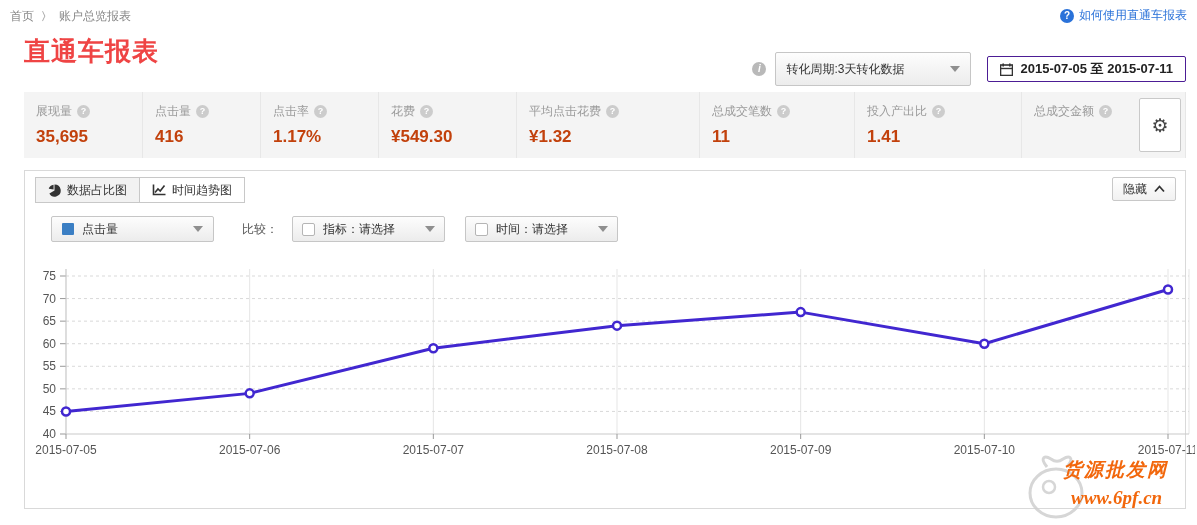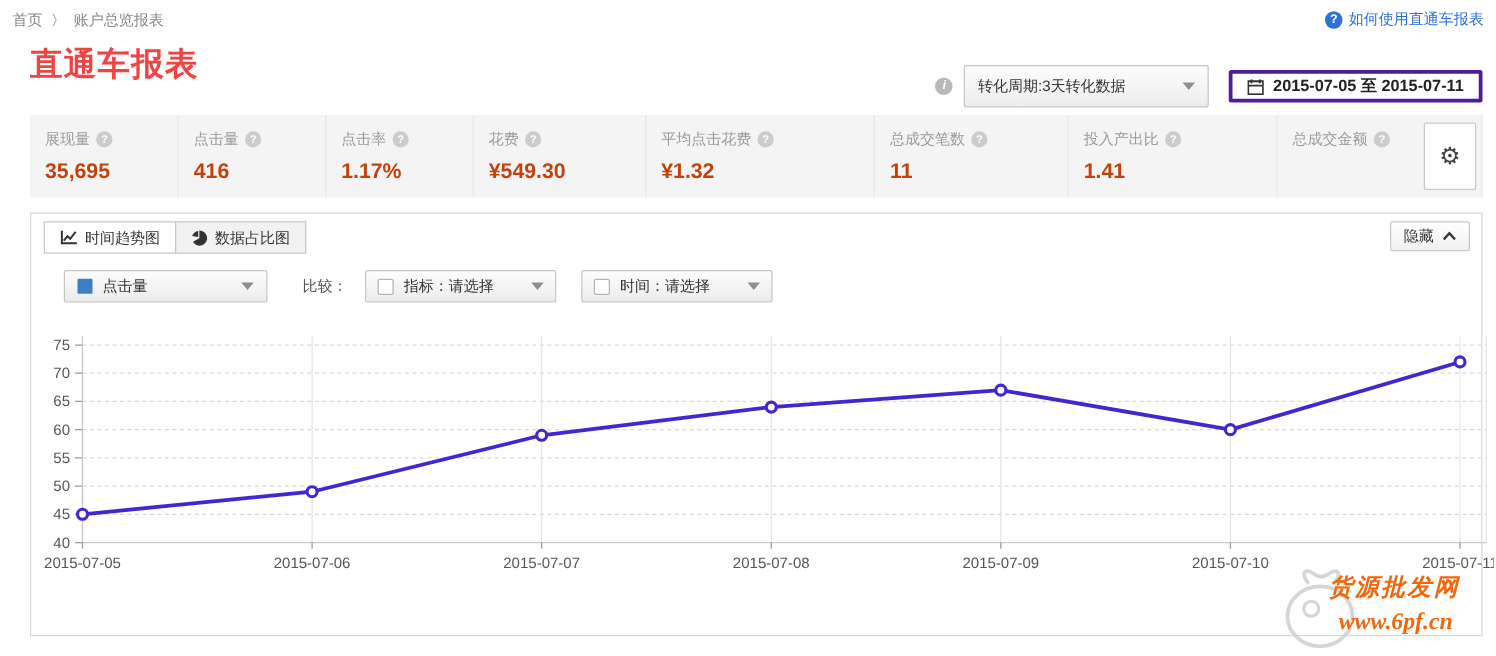--- a/index.html
+++ b/index.html
@@ -15,21 +15,21 @@
   .crumb-sep{margin:0 7px;color:#aaa;font-weight:bold;font-size:11px;}
   .help-link{position:absolute;top:7px;right:10px;display:flex;align-items:center;gap:5px;font-size:12px;color:#2a72d9;cursor:pointer;}
   .help-icon{width:14px;height:14px;border-radius:50%;background:#2a72d9;color:#fff;font-size:10px;line-height:14px;text-align:center;font-weight:bold;flex:0 0 auto;}
   
   .page-title{position:absolute;top:34px;left:24px;font-size:26px;font-weight:bold;color:#ef4444;letter-spacing:1px;}
   .hdr-controls{position:absolute;top:52px;right:11px;display:flex;align-items:center;}
   .info-icon{width:14px;height:14px;border-radius:50%;background:#b9b9b9;color:#fff;font-size:10px;line-height:14px;text-align:center;font-weight:bold;font-style:italic;margin-right:9px;}
   .btnish{height:26px;box-sizing:border-box;border:1px solid #c6c6c6;border-radius:2px;display:flex;align-items:center;font-size:12px;color:#333;background:linear-gradient(#fdfdfd,#ececec);cursor:pointer;}
   .conversion-select{width:196px;padding:16px 10px;justify-content:space-between;}
   .triangle{width:0;height:0;border-left:5px solid transparent;border-right:5px solid transparent;border-top:6px solid #8f8f8f;}
-  .date-btn{margin-left:16px;height:26px;box-sizing:border-box;border:3px solid #4c1d95;border-radius:2px;background:#fff;display:flex;align-items:center;gap:7px;padding:0 12px;font-size:13px;font-weight:bold;color:#222;cursor:pointer;}
+  .date-btn{margin-left:16px;height:26px;box-sizing:border-box;border:1px solid #4c1d95;border-radius:2px;background:#fff;display:flex;align-items:center;gap:7px;padding:0 12px;font-size:13px;font-weight:bold;color:#222;cursor:pointer;}
   
   .stats{position:absolute;left:24px;top:92px;width:1162px;height:66px;background:#f4f4f4;display:flex;box-sizing:border-box;}
   .stat{box-sizing:border-box;padding:11px 0 0 12px;border-right:1px solid #e7e7e7;height:100%;}
   .stat:last-of-type{border-right:none;}
   .w1{width:119px}.w2{width:118px}.w3{width:118px}.w4{width:138px}
   .w5{width:183px}.w6{width:155px}.w7{width:167px}.w8{flex:1}
   .stat-label{font-size:12px;color:#9a9a9a;display:flex;align-items:center;gap:5px;white-space:nowrap;}
   .q-icon{width:13px;height:13px;border-radius:50%;background:#cccccc;color:#fff;font-size:9px;line-height:13px;text-align:center;font-weight:bold;flex:0 0 auto;}
   .stat-value{margin-top:7px;font-size:17px;font-weight:bold;color:#c2410c;font-family:Liberation Sans, sans-serif;}
   .gear-btn{position:absolute;right:5px;top:6px;bottom:6px;width:40px;background:#fff;border:1px solid #c9c9c9;border-radius:2px;display:flex;align-items:center;justify-content:center;font-size:19px;color:#444;cursor:pointer;}
@@ -148,33 +148,33 @@
       </div>
   </div>
   <div class="gear-btn">
     <span>⚙</span>
   </div>
 </div>
 
 <div class="panel">
 
   <div class="tabs">
+    <div class="tab">
+      <svg width="13" height="13" viewBox="0 0 14 14">
+        <path d="M7 7 L7 0.5 A6.5 6.5 0 1 1 1.5 10.2 Z" fill="#333"></path>
+        <path d="M5.8 5.8 L0.6 5 A6.5 6.5 0 0 1 5.8 0.6 Z" fill="#333" transform="translate(0.2,0.2)"></path>
+      </svg>
+      <span>数据占比图</span>
+    </div>
     <div class="tab active">
       <svg width="14" height="12" viewBox="0 0 14 12">
         <path d="M1.5 0.5 V10.5 H13.5" fill="none" stroke="#333" stroke-width="1.6"></path>
         <path d="M3 8.5 L6 5 L8.2 7 L12.5 1.5" fill="none" stroke="#333" stroke-width="1.6"></path>
       </svg>
       <span>时间趋势图</span>
-    </div>
-    <div class="tab">
-      <svg width="13" height="13" viewBox="0 0 14 14">
-        <path d="M7 7 L7 0.5 A6.5 6.5 0 1 1 1.5 10.2 Z" fill="#333"></path>
-        <path d="M5.8 5.8 L0.6 5 A6.5 6.5 0 0 1 5.8 0.6 Z" fill="#333" transform="translate(0.2,0.2)"></path>
-      </svg>
-      <span>数据占比图</span>
     </div>
   </div>
 
   <div class="hide-btn">
     <span>隐藏</span>
     <svg width="11" height="8" viewBox="0 0 11 8">
       <path d="M1 6.5 L5.5 1.5 L10 6.5" fill="none" stroke="#333" stroke-width="1.8"></path>
     </svg>
   </div>
 

